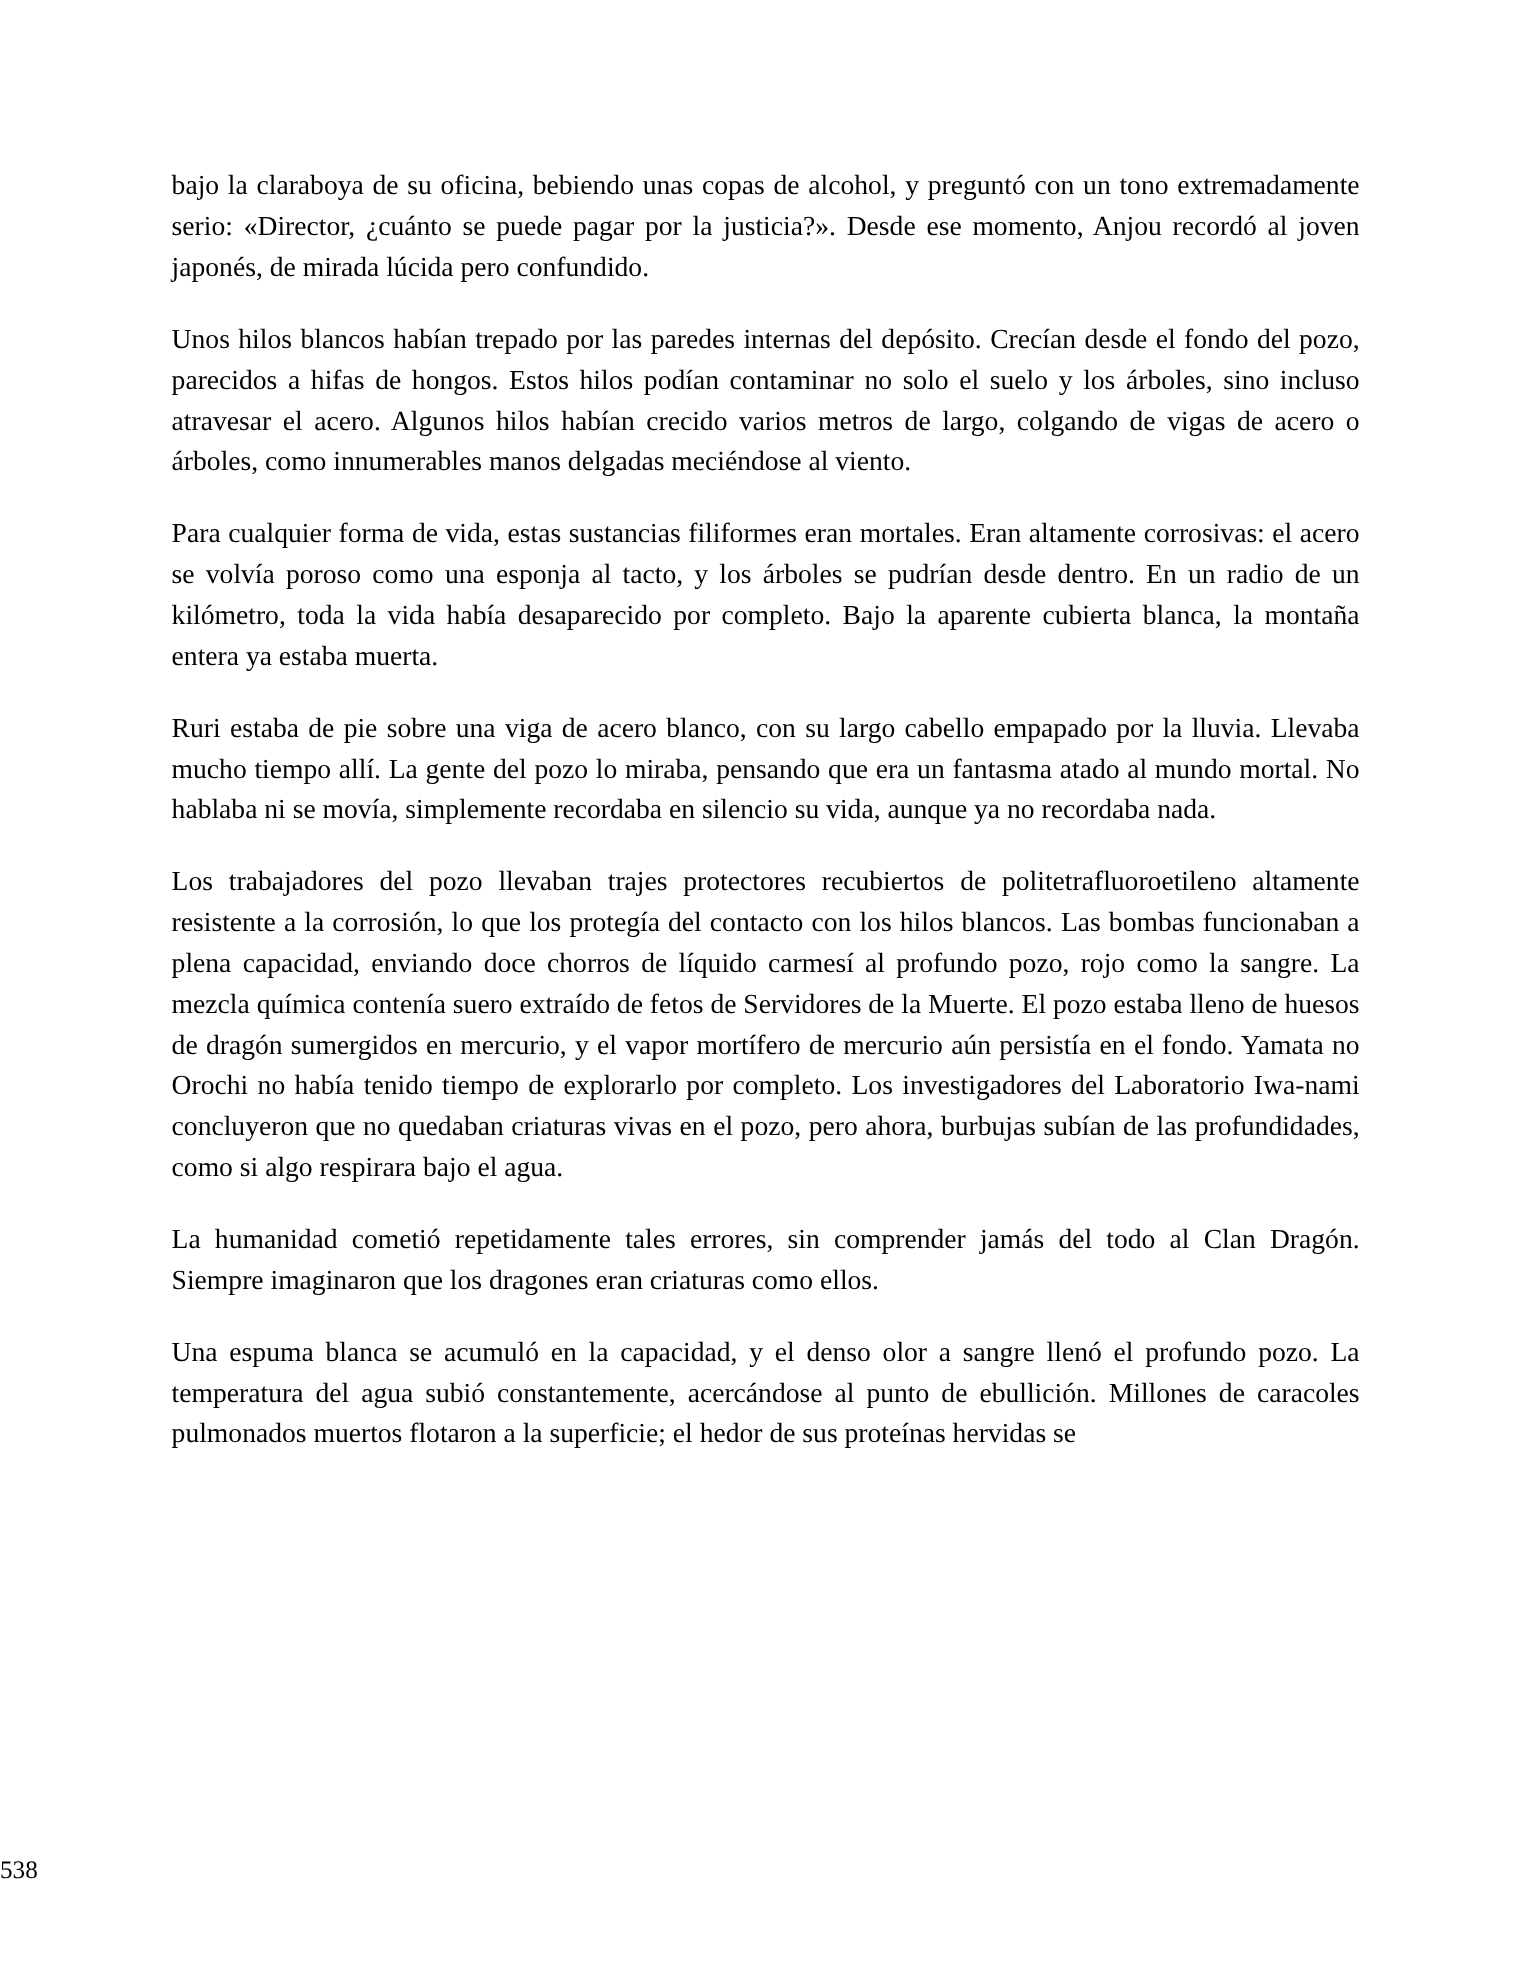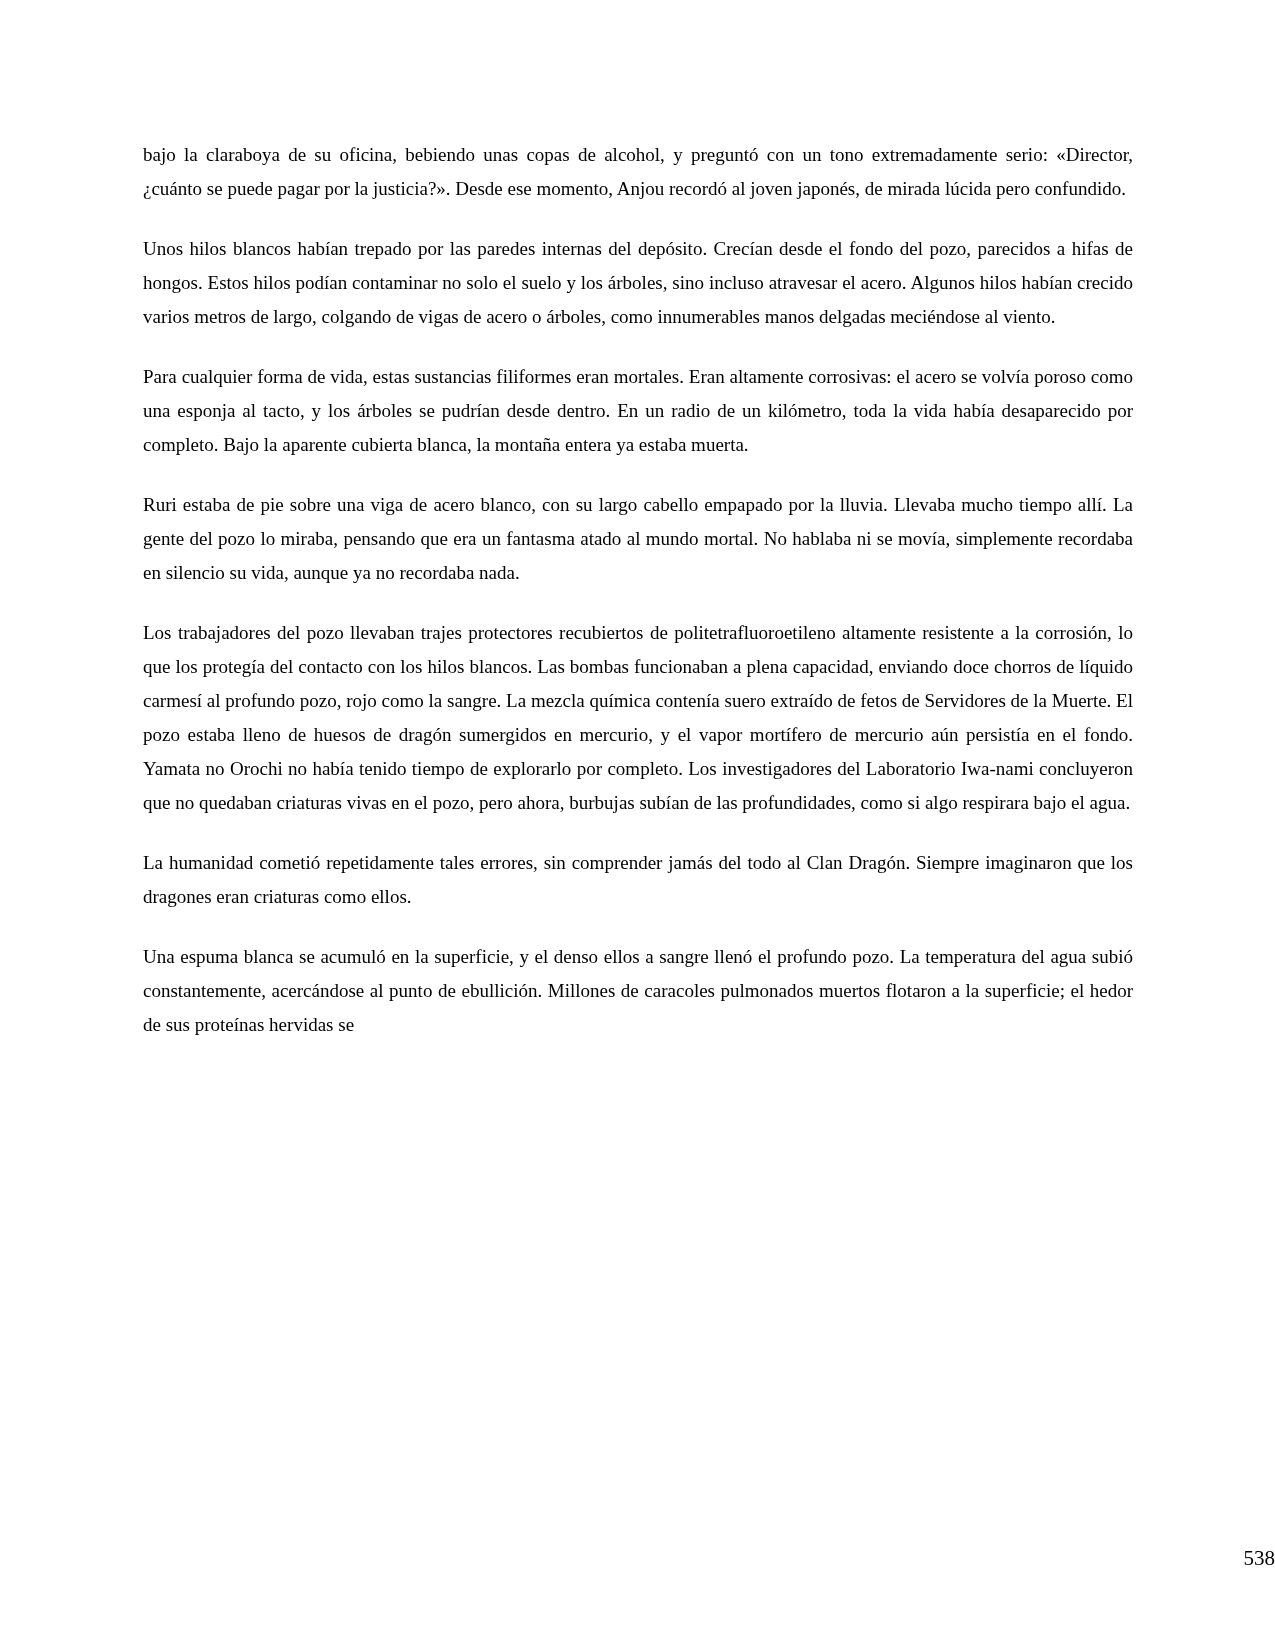--- a/index.html
+++ b/index.html
@@ -18,43 +18,43 @@
     box-sizing: border-box;
   }
   .content {
     position: absolute;
     left: 143px;
     top: 138px;
     width: 990px;
   }
   .content p {
     margin: 0 0 26px 0;
-    font-size: 19px;
+    font-size: 23px;
     line-height: 34px;
     text-align: justify;
     text-justify: inter-word;
     letter-spacing: 0;
   }
   .page-number {
     position: absolute;
     top: 1544px;
     left: 0;
     width: 100%;
-    text-align: right;
+    text-align: left;
     font-size: 21px;
     line-height: 28px;
   }
 </style>
 </head>
 <body>
 
 <div class="page">
   <div class="content">
     <p>bajo la claraboya de su oficina, bebiendo unas copas de alcohol, y preguntó con un tono extremadamente serio: «Director, ¿cuánto se puede pagar por la justicia?». Desde ese momento, Anjou recordó al joven japonés, de mirada lúcida pero confundido.</p>
     <p>Unos hilos blancos habían trepado por las paredes internas del depósito. Crecían desde el fondo del pozo, parecidos a hifas de hongos. Estos hilos podían contaminar no solo el suelo y los árboles, sino incluso atravesar el acero. Algunos hilos habían crecido varios metros de largo, colgando de vigas de acero o árboles, como innumerables manos delgadas meciéndose al viento.</p>
     <p>Para cualquier forma de vida, estas sustancias filiformes eran mortales. Eran altamente corrosivas: el acero se volvía poroso como una esponja al tacto, y los árboles se pudrían desde dentro. En un radio de un kilómetro, toda la vida había desaparecido por completo. Bajo la aparente cubierta blanca, la montaña entera ya estaba muerta.</p>
     <p>Ruri estaba de pie sobre una viga de acero blanco, con su largo cabello empapado por la lluvia. Llevaba mucho tiempo allí. La gente del pozo lo miraba, pensando que era un fantasma atado al mundo mortal. No hablaba ni se movía, simplemente recordaba en silencio su vida, aunque ya no recordaba nada.</p>
     <p>Los trabajadores del pozo llevaban trajes protectores recubiertos de politetrafluoroetileno altamente resistente a la corrosión, lo que los protegía del contacto con los hilos blancos. Las bombas funcionaban a plena capacidad, enviando doce chorros de líquido carmesí al profundo pozo, rojo como la sangre. La mezcla química contenía suero extraído de fetos de Servidores de la Muerte. El pozo estaba lleno de huesos de dragón sumergidos en mercurio, y el vapor mortífero de mercurio aún persistía en el fondo. Yamata no Orochi no había tenido tiempo de explorarlo por completo. Los investigadores del Laboratorio Iwa-nami concluyeron que no quedaban criaturas vivas en el pozo, pero ahora, burbujas subían de las profundidades, como si algo respirara bajo el agua.</p>
     <p>La humanidad cometió repetidamente tales errores, sin comprender jamás del todo al Clan Dragón. Siempre imaginaron que los dragones eran criaturas como ellos.</p>
-    <p>Una espuma blanca se acumuló en la superficie, y el denso ellos a sangre llenó el profundo pozo. La temperatura del agua subió constantemente, acercándose al punto de ebullición. Millones de caracoles pulmonados muertos flotaron a la superficie; el hedor de sus proteínas hervidas se</p>
+    <p>Una espuma blanca se acumuló en la capacidad, y el denso olor a sangre llenó el profundo pozo. La temperatura del agua subió constantemente, acercándose al punto de ebullición. Millones de caracoles pulmonados muertos flotaron a la superficie; el hedor de sus proteínas hervidas se</p>
   </div>
   <div class="page-number">538</div>
 </div>
 
 </body></html>

